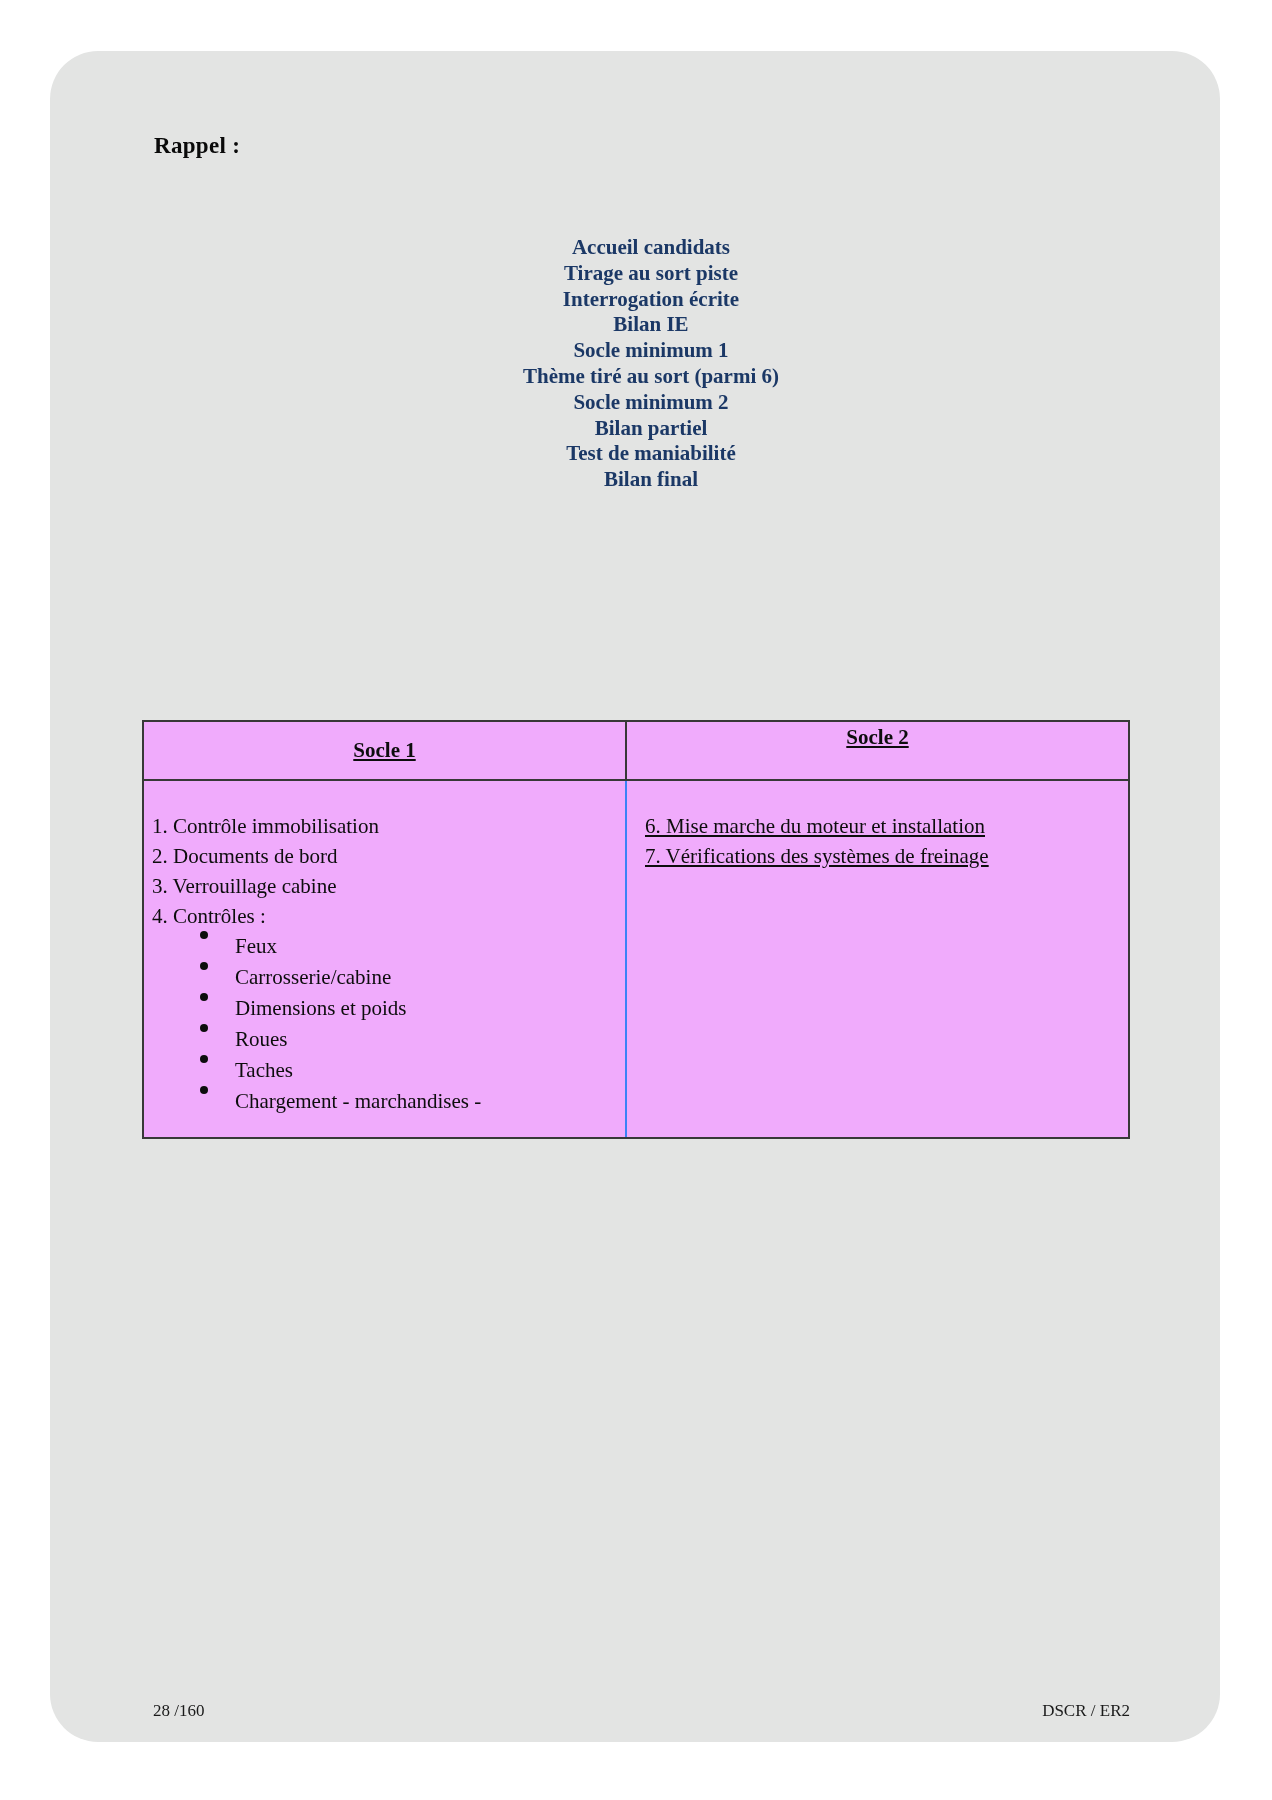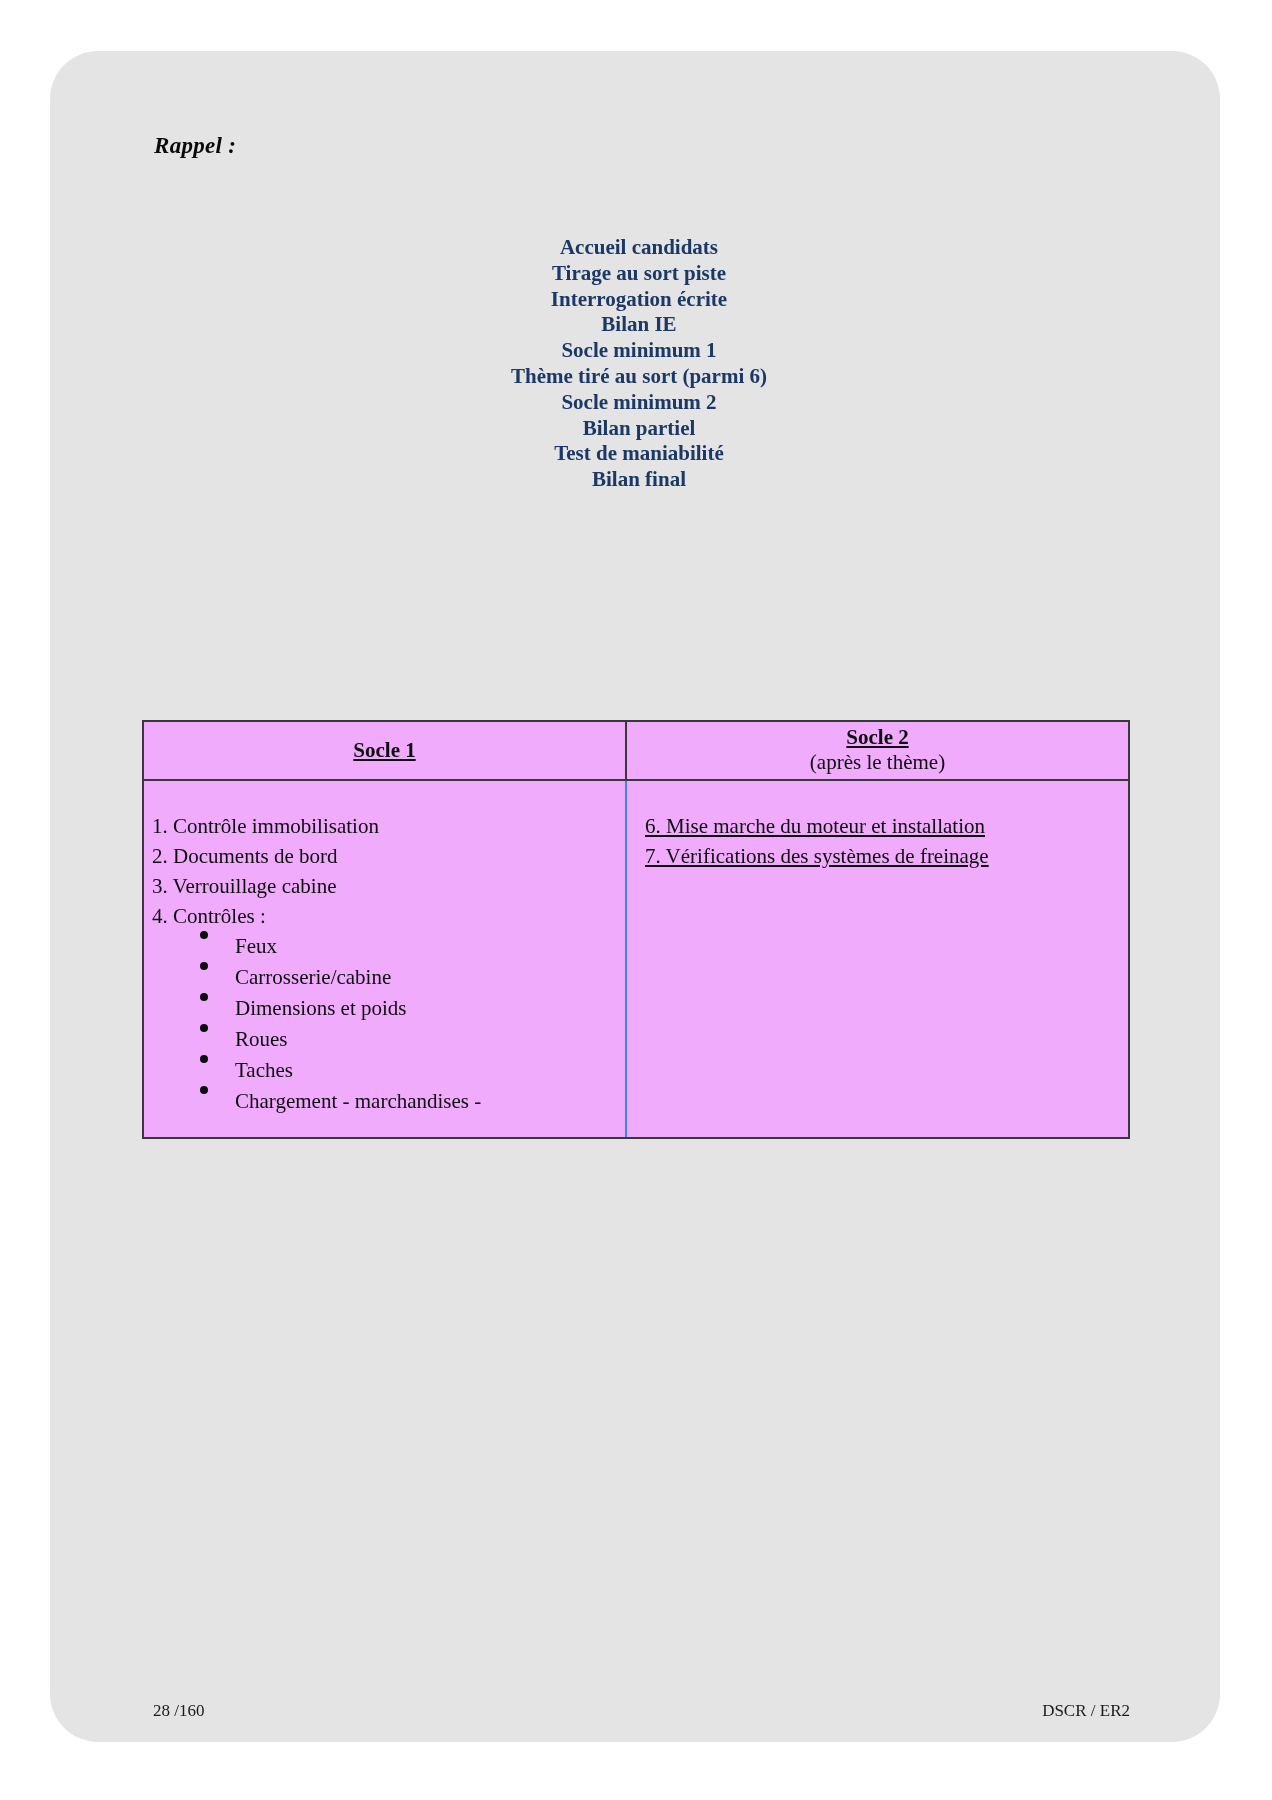--- a/index.html
+++ b/index.html
@@ -25,25 +25,24 @@
     border-radius: 48px;
   }
   .rappel {
     position: absolute;
     left: 104px;
     top: 82px;
     font-size: 23px;
     font-weight: bold;
     color: #0a0a0a;
     letter-spacing: 0.3px;
-    font-style: italic;
   }
   .sequence {
     position: absolute;
-    left: 4px;
+    left: 16px;
     top: 184px;
     width: 100%;
     text-align: center;
     color: #1b3866;
     font-weight: bold;
     font-size: 21px;
     line-height: 25.8px;
   }
   .socle-table {
     position: absolute;
@@ -149,21 +148,20 @@
       <div>Bilan final</div>
     </div>
 
     <div class="socle-table">
       <div class="thead">
         <div class="th1">
           <span class="hdr">Socle 1</span>
         </div>
         <div class="th2">
           <span class="hdr">Socle 2</span>
-          <span class="subhdr">(après le thème)</span>
         </div>
       </div>
       <div class="tbody">
         <div class="td1">
           <div class="cell-item">1. Contrôle immobilisation</div>
           <div class="cell-item">2. Documents de bord</div>
           <div class="cell-item">3. Verrouillage cabine</div>
           <div class="cell-item">4. Contrôles :</div>
           <div class="bullet-row">
             <span class="bullet"></span>

